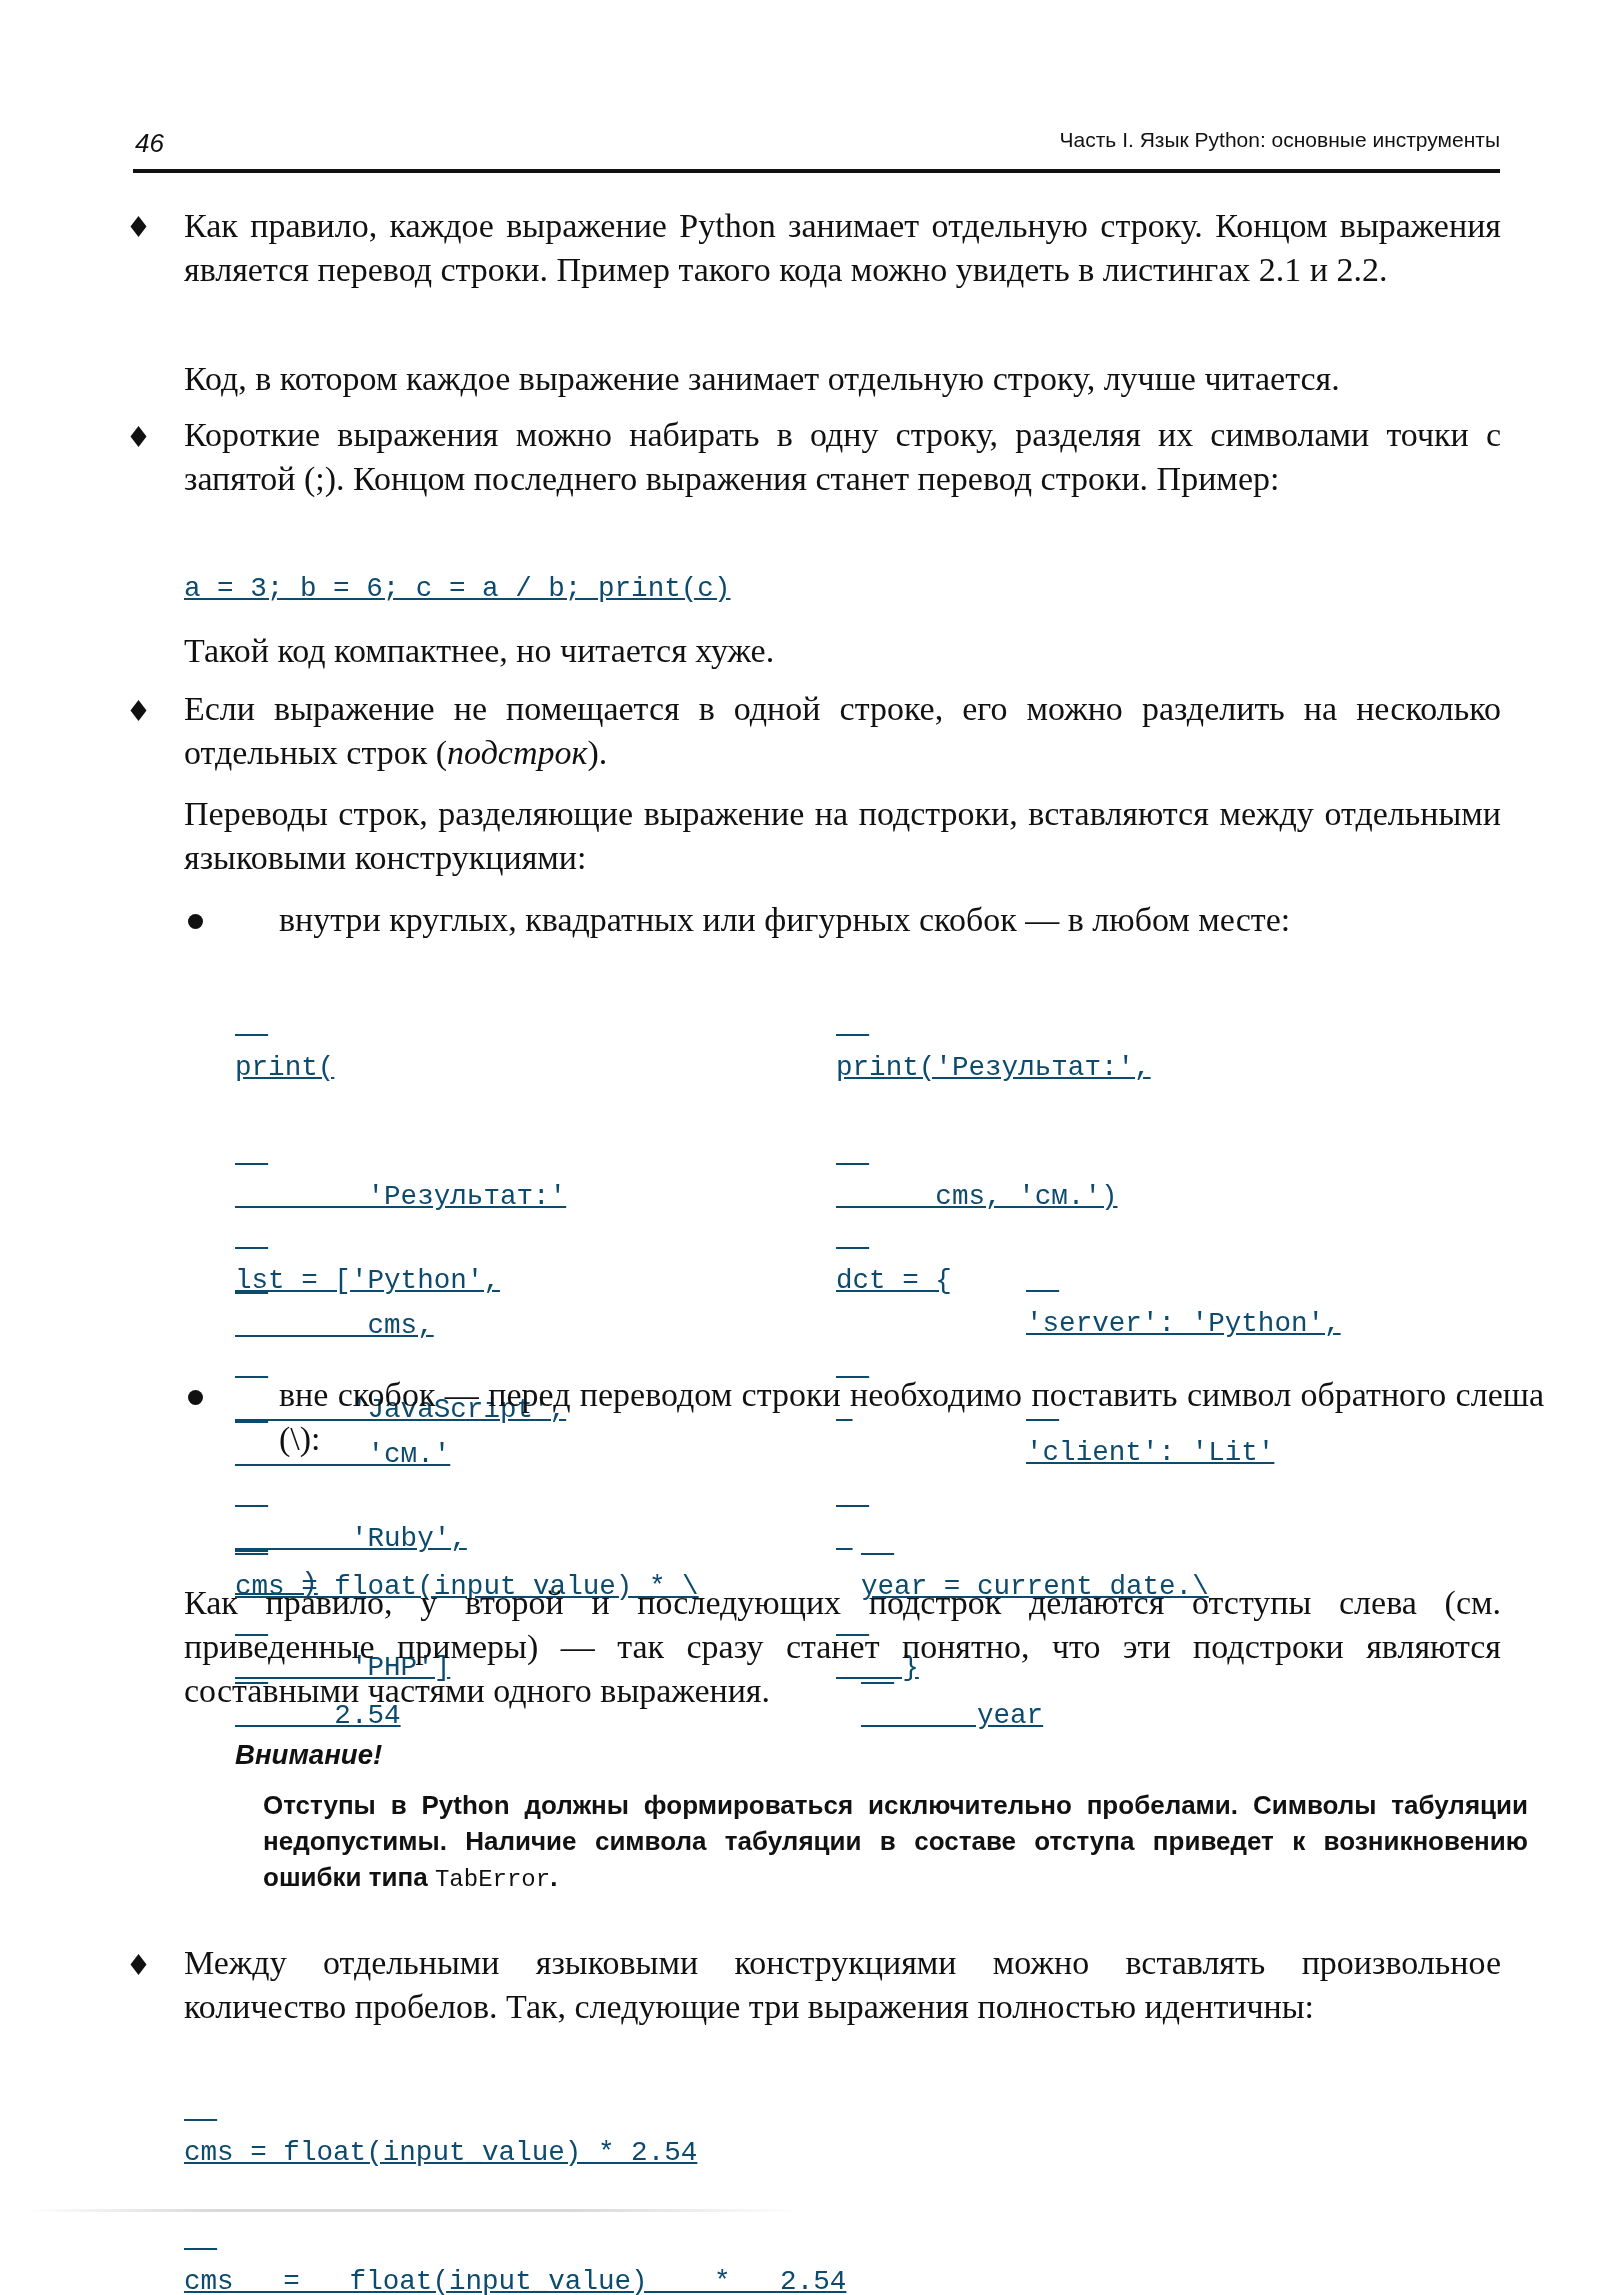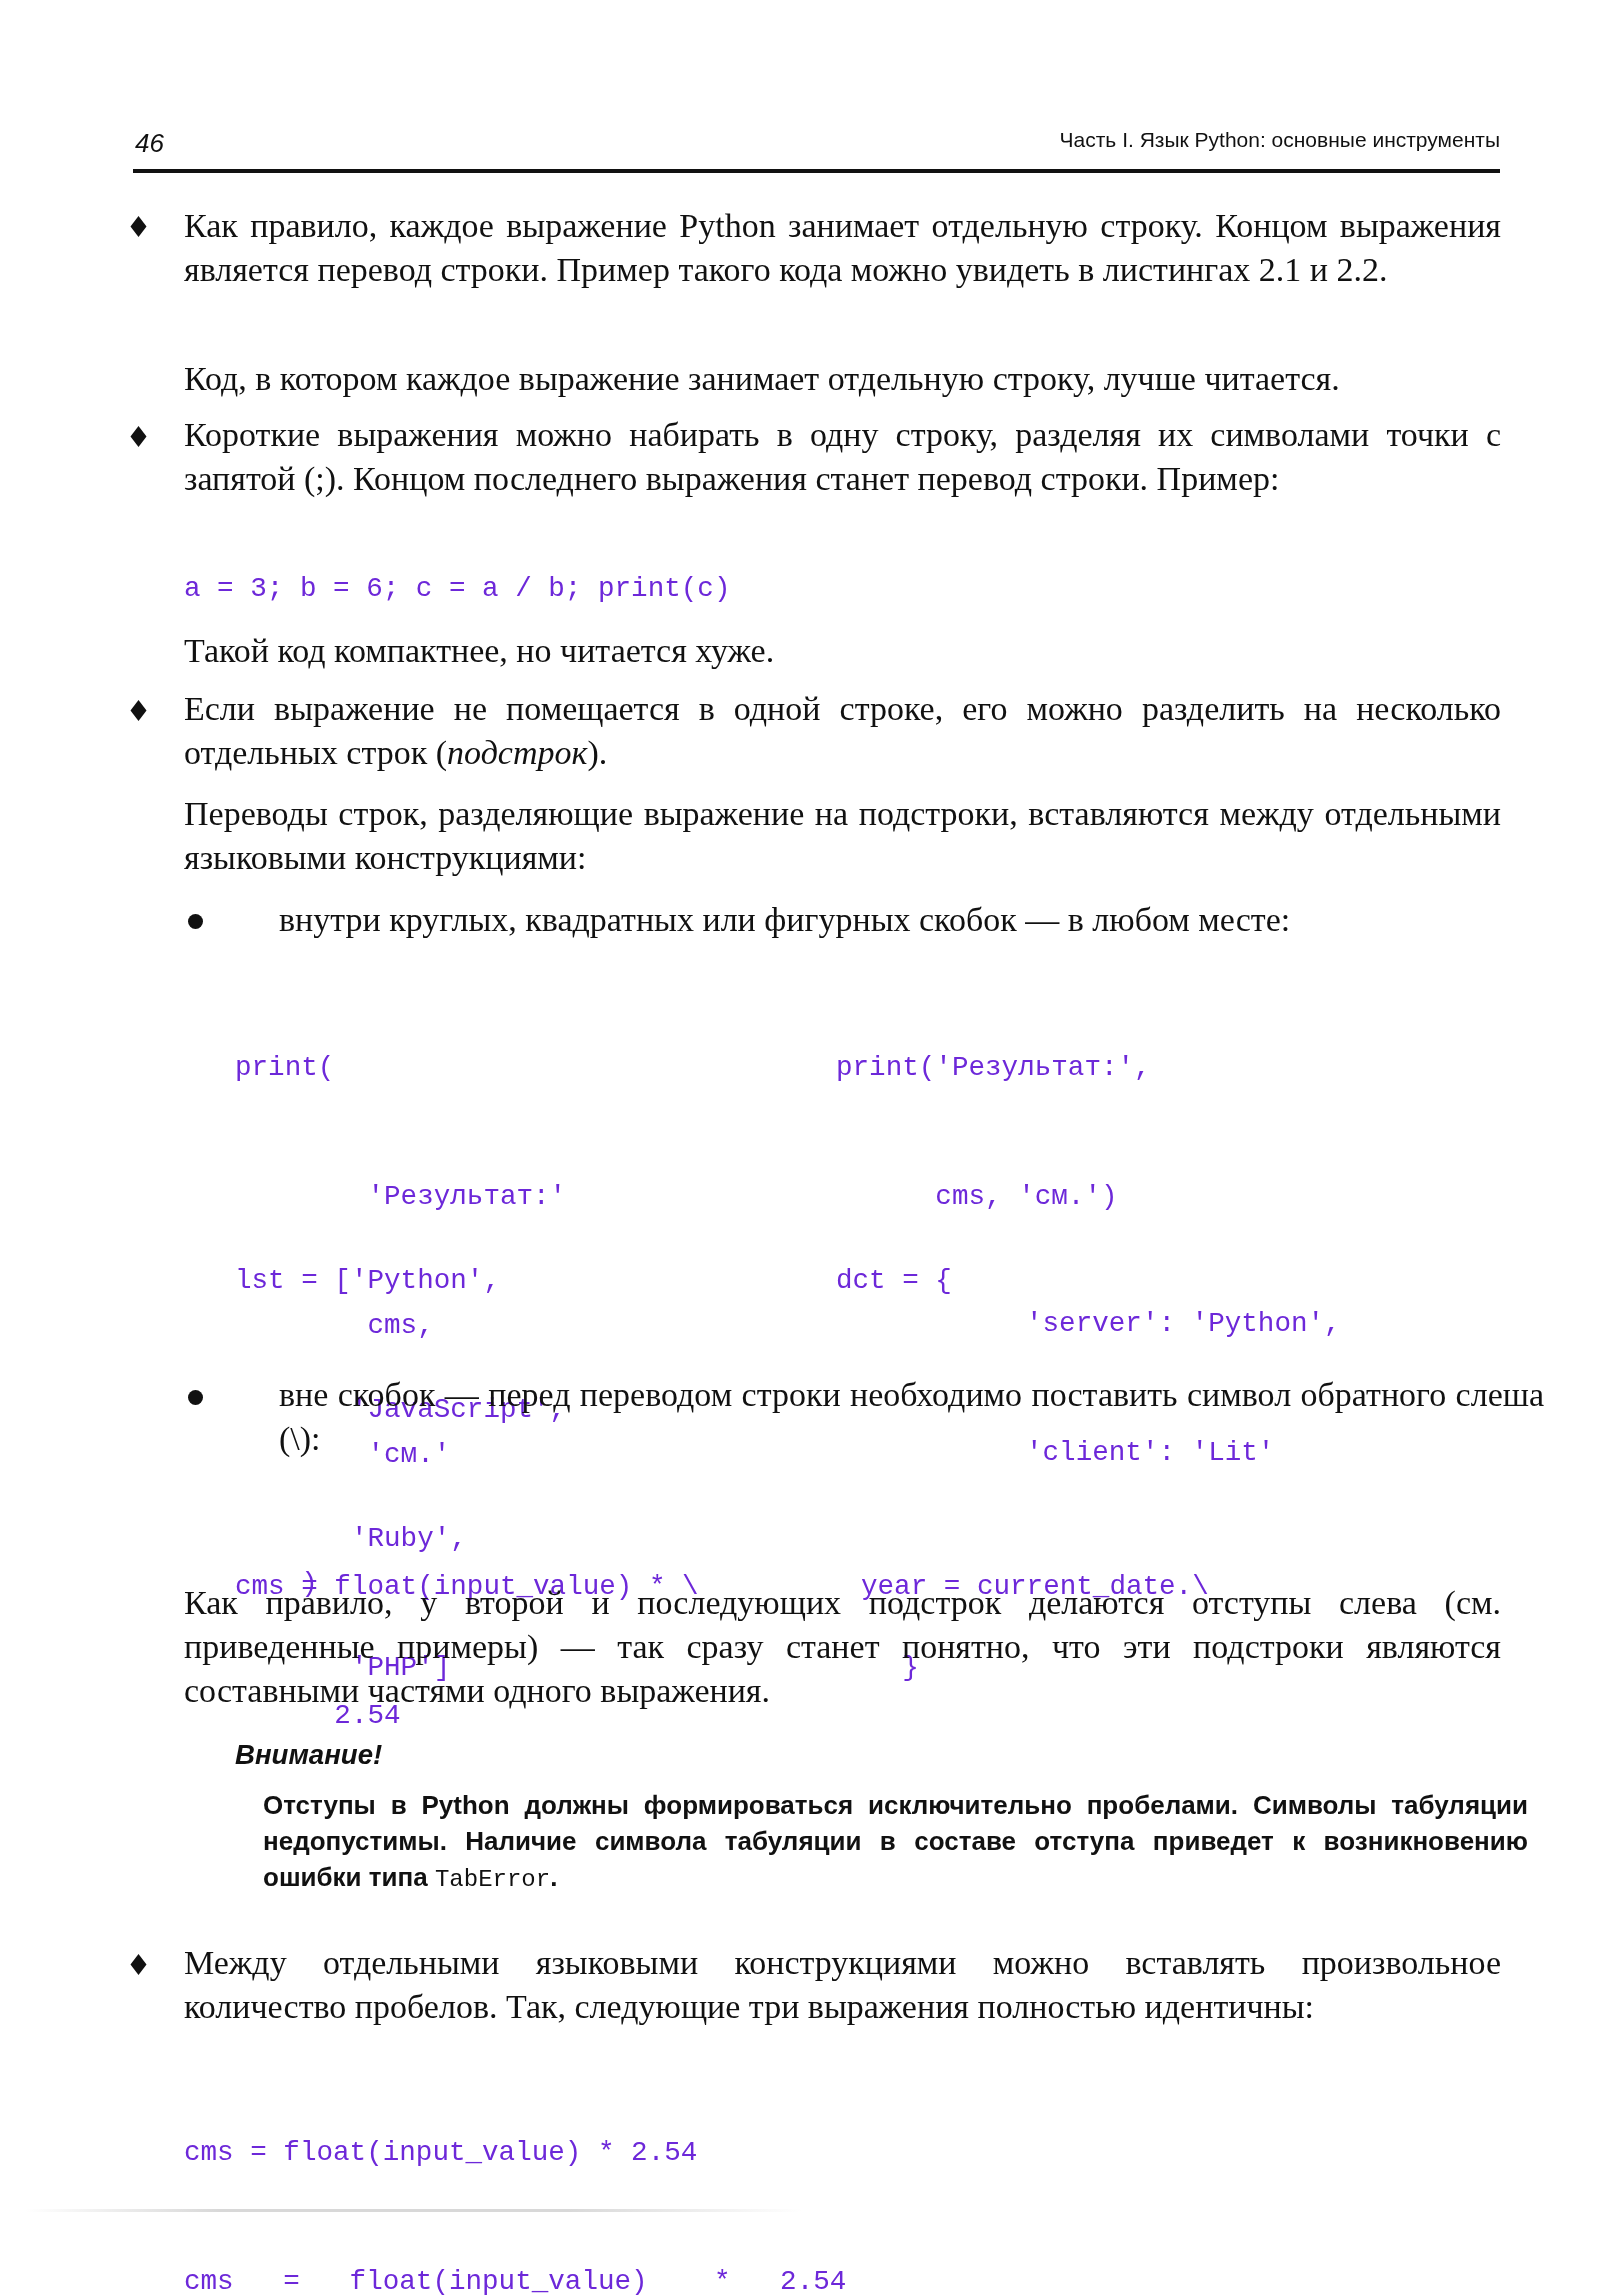--- a/index.html
+++ b/index.html
@@ -16,21 +16,21 @@
 
   
   .para { font-size: 34px; line-height: 44px; text-align: justify; text-align-last: left; }
   .bullet-para { left: 184px; width: 1317px; }
   .plain-para { left: 184px; width: 1317px; }
   .sub-para { left: 235px; width: 1265px; margin-left: 44px; }
   .diamond { left: 128px; width: 21px; height: 21px; }
   .diamond svg { display: block; }
   .dot { left: 188px; width: 15px; height: 15px; border-radius: 50%; background: #111; }
 
-  .code { font-size: 27.6px; line-height: 43px; white-space: pre; color: #6d28d9; }
+  .code { font-size: 27.6px; line-height: 43px; white-space: pre; color: #0c4a6e; text-decoration: underline; }
 
   .note-title { left: 235px; font-size: 27.6px; font-weight: bold; font-style: italic; }
   .note-body { left: 235px; width: 1265px; font-size: 26px; line-height: 36px; font-weight: bold; text-align: justify; text-align-last: left; }
   .note-body .mono-inline { font-family: "Liberation Mono", "DejaVu Sans Mono", monospace; font-weight: normal; font-size: 24px; }
 
   em { font-style: italic; }
   .footer-rule { left: 25px; top: 2209px; width: 777px; height: 2.5px; background: linear-gradient(to right, rgba(200,200,200,0), #d8d8d8 25%, #d8d8d8 70%, rgba(220,220,220,0)); }
 </style>
 </head>
 <body>
@@ -98,20 +98,21 @@
 
 <div class="abs dot" style="top:1390px;"></div>
 <div class="abs serif para sub-para" style="top:1373px;">вне скобок — перед переводом строки необходимо поставить символ обратного слеша (\):</div>
 
 <div class="abs mono code" style="left:235px; top:1479px;">
   <div>cms = float(input_value) * \</div>
   <div>      2.54</div>
 </div>
 <div class="abs mono code" style="left:861px; top:1479px;">
   <div>year = current_date.\</div>
+  <div>       year</div>
 </div>
 
 <div class="abs serif para plain-para" style="top:1581px;">Как правило, у второй и последующих подстрок делаются отступы слева (см. приведенные примеры) — так сразу станет понятно, что эти подстроки являются составными частями одного выражения.</div>
 
 <div class="abs sans note-title" style="top:1739px;">Внимание!</div>
 <div class="abs sans note-body" style="top:1787px;margin-left:28px;"><span>Отступы в Python должны формироваться исключительно пробелами. Символы табуляции недопустимы. Наличие символа табуляции в составе отступа приведет к возникновению ошибки типа </span><span class="mono-inline">TabError</span><span>.</span></div>
 
 <div class="abs diamond" style="top:1954px;">
   <svg width="21" height="21" viewBox="0 0 34 34">
       <path d="M17 0 L30 17 L17 34 L4 17 Z" fill="#111"></path>

